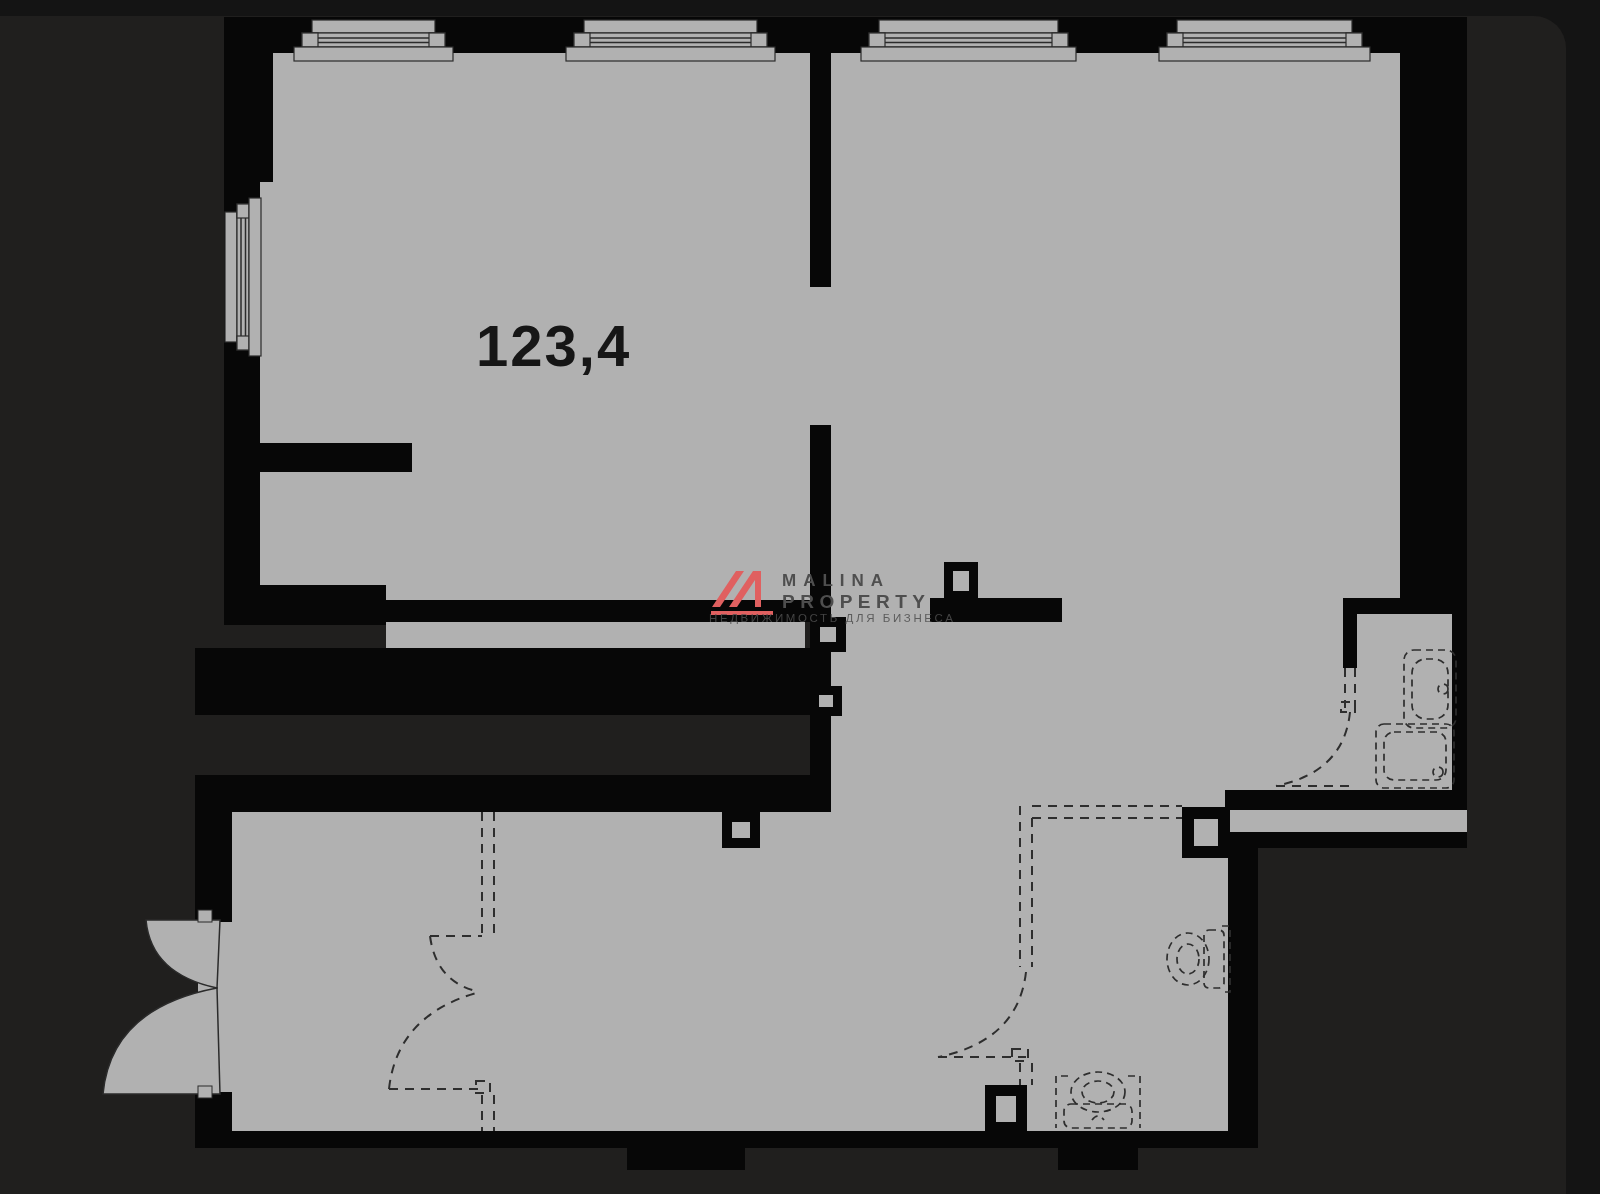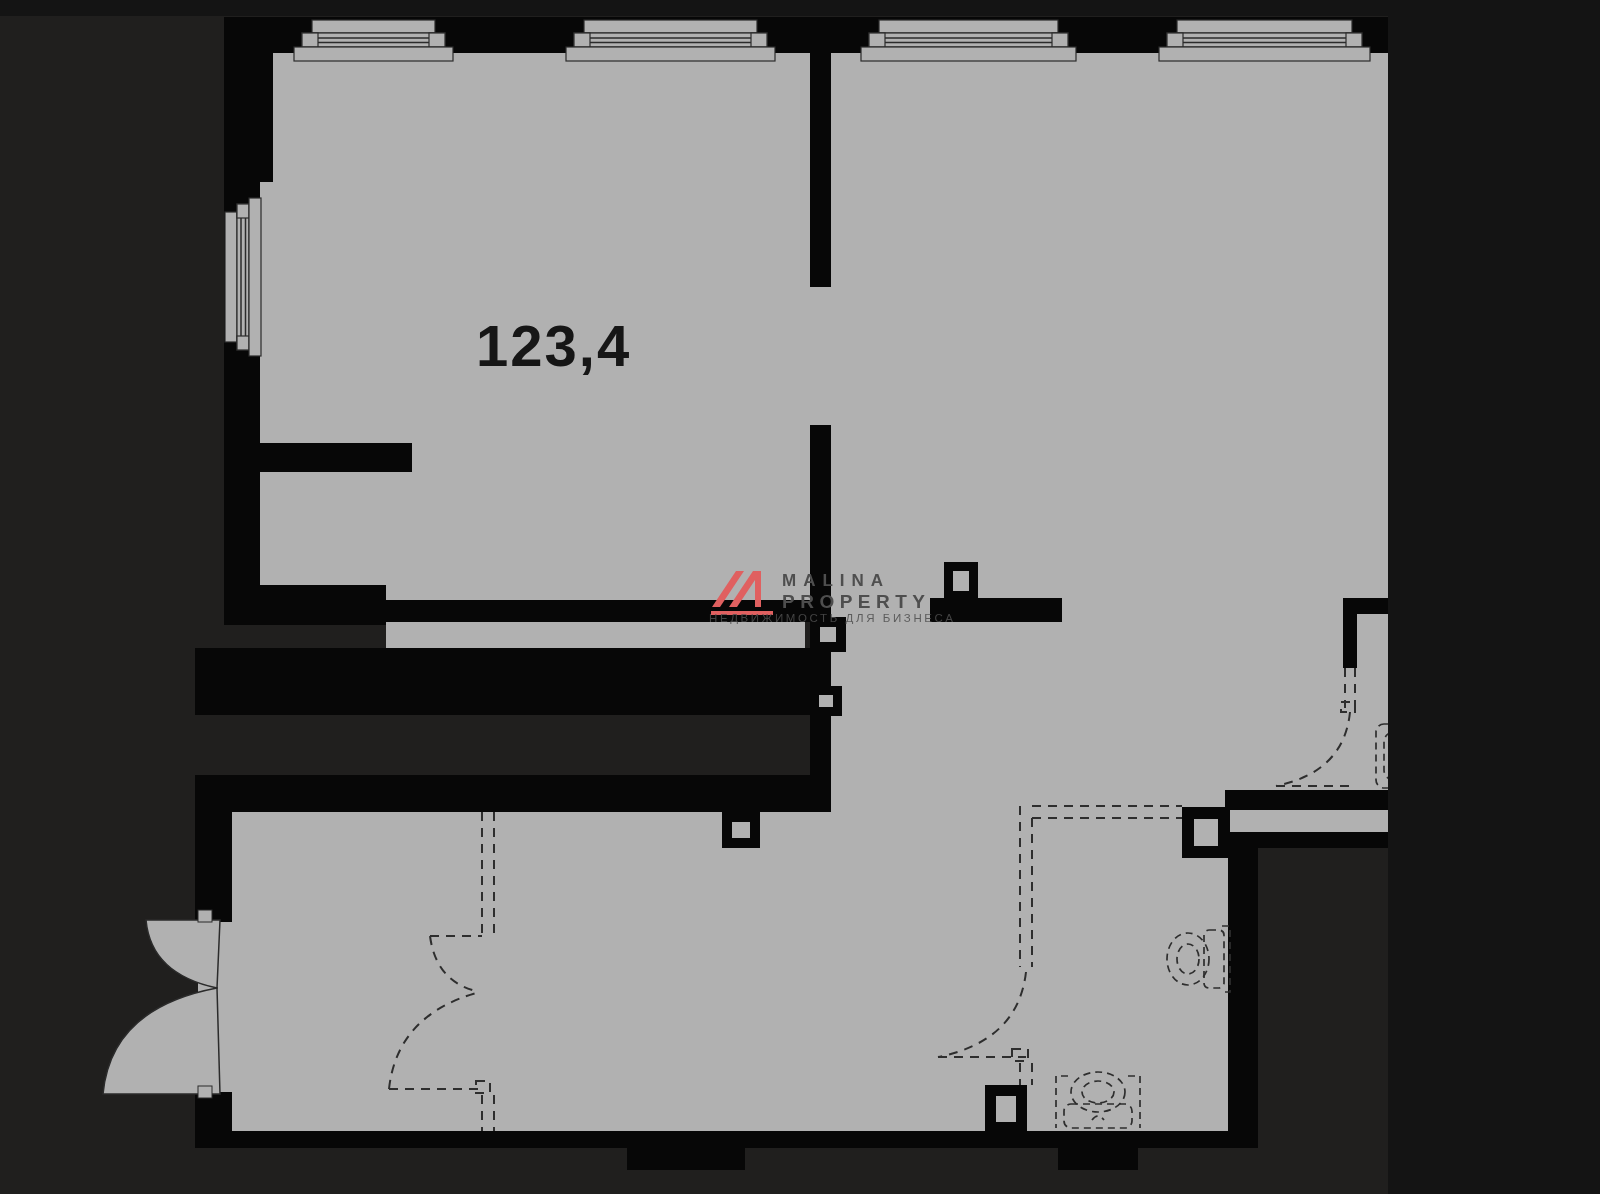--- a/index.html
+++ b/index.html
@@ -1,20 +1,20 @@
 <!DOCTYPE html>
 <html style="--bg: #141414; --photo: #201f1e; --floor: #b1b1b1; --wall: #070707; --dash: #2e2e2e; --line: #2b2b2b; --label: #161616; --brand: #e06060; --wmtext: #4e4e4e;"><head>
 <meta charset="utf-8">
 <style>
   :root{
     --bg:#141414; --photo:#201f1e; --floor:#b1b1b1; --wall:#070707;
     --dash:#2e2e2e; --line:#2b2b2b; --label:#161616; --brand:#e06060; --wmtext:#4e4e4e;
   }
   html,body{margin:0;padding:0;background:var(--bg);}
-  .stage{position:relative;width:1388px;height:1194px;background:var(--bg);overflow:hidden;
+  .stage{position:relative;width:1600px;height:1194px;background:var(--bg);overflow:hidden;
          font-family:"Liberation Sans",sans-serif;}
   .photo-card{position:absolute;left:0;top:16px;width:1566px;height:1178px;
               background:var(--photo);border-top-right-radius:32px;}
   svg.plan{position:absolute;left:0;top:0;width:1600px;height:1194px;}
   .wall{fill:var(--wall);}
   .floor{fill:var(--floor);}
   .sill{fill:var(--floor);stroke:var(--line);stroke-width:1.2;}
   .frameline{stroke:var(--line);stroke-width:1.5;fill:none;}
   .dash{fill:none;stroke:var(--dash);stroke-width:2;stroke-dasharray:9 7;}
   .dashthin{fill:none;stroke:var(--dash);stroke-width:1.7;stroke-dasharray:7 5;}

